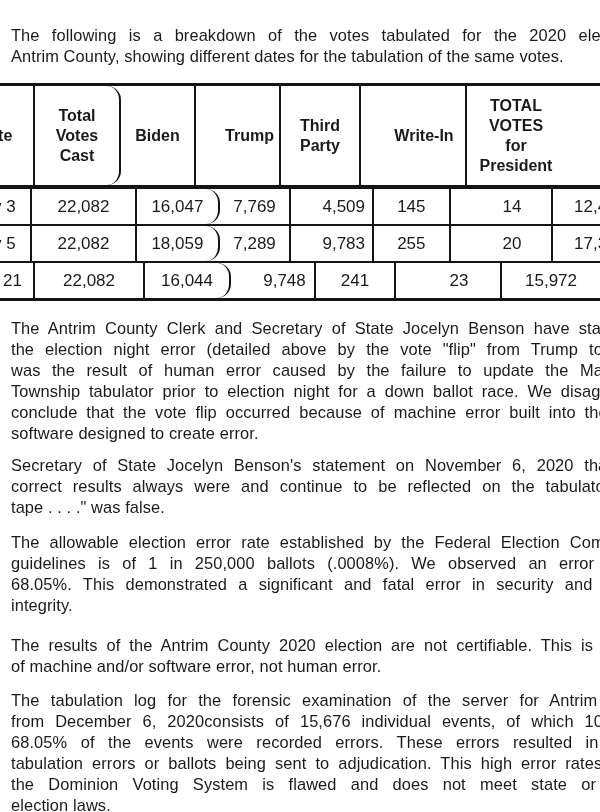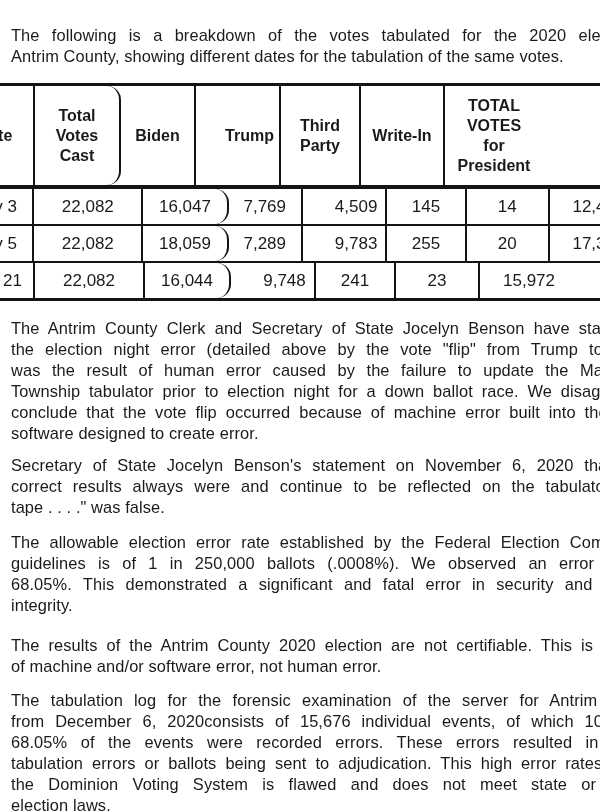--- a/index.html
+++ b/index.html
@@ -82,21 +82,21 @@
   .td {
     font-size: 17px;
     white-space: nowrap;
   }
   .c0 { width: 78px; }
   .c1 { width: 110px; }
   .c2 { width: 86px; border-radius: 14px; }
   .c3 { width: 75px; }
   .c4 { width: 85px; padding-left: 24px; }
   .c5 { width: 80px; }
-  .c6 { width: 84px; }
+  .c6 { width: 84px; margin-left: 22px; }
   .c7 { width: 98px; }
 </style>
 </head>
 <body>
 
 <div class="page">
   <div class="content">
 
     <div class="para intro" id="intro">
         <div class="line j">The following is a breakdown of the votes tabulated for the 2020 election in</div>

